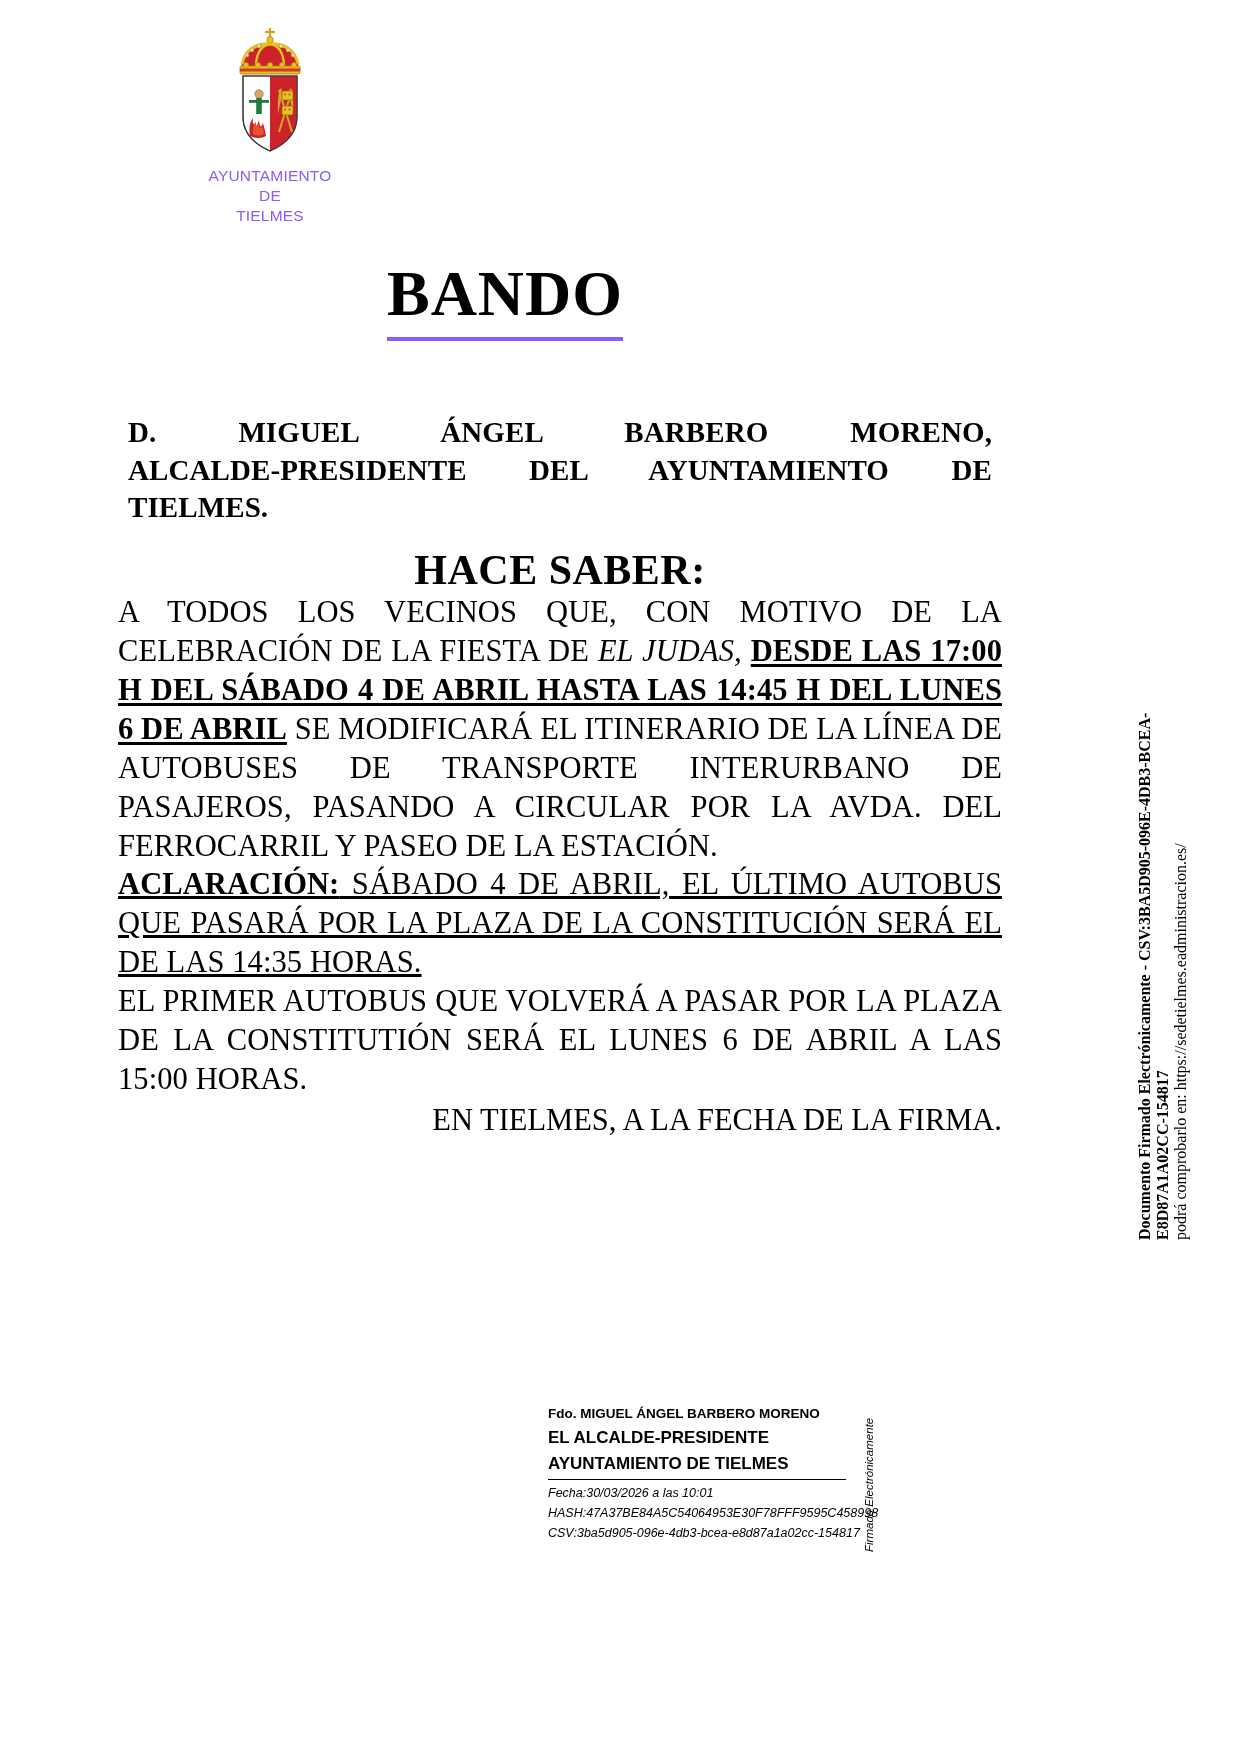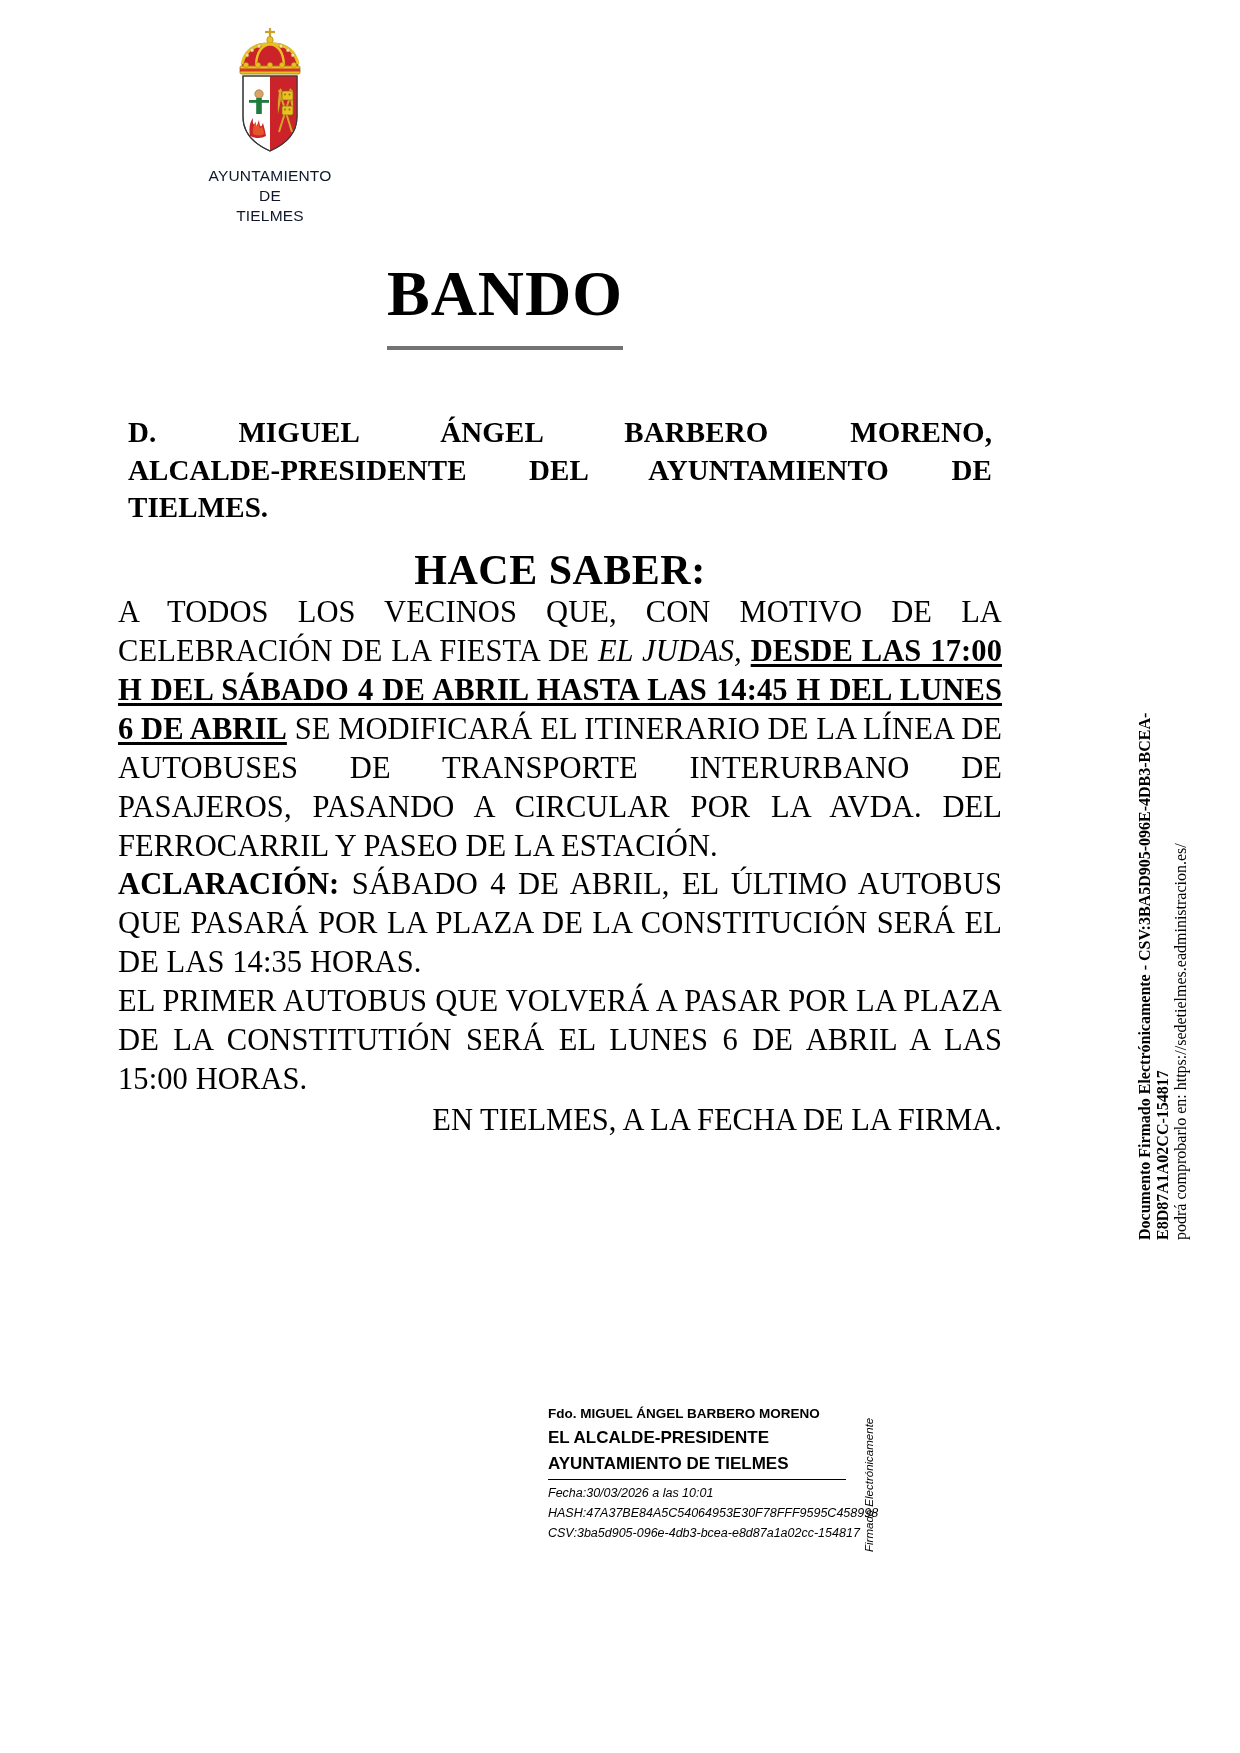--- a/index.html
+++ b/index.html
@@ -30,39 +30,39 @@
     height: 132px;
     margin: 0 auto;
     display: block;
   }
   .crest-caption {
     margin-top: 10px;
     font-family: "Liberation Sans", "DejaVu Sans", sans-serif;
     font-size: 15.5px;
     line-height: 1.30;
     letter-spacing: 0.2px;
-    color: #0f172a;
+    color: #8b5cf6;
   }
 
   
   .doc-title {
     position: absolute;
     left: 0;
     top: 262px;
     width: 1010px;
     text-align: center;
     font-family: "Liberation Serif", "DejaVu Serif", serif;
     font-weight: bold;
     font-size: 64px;
     line-height: 1;
     letter-spacing: 1px;
   }
   .doc-title span {
-    border-bottom: 4px solid #737373;
-    padding-bottom: 17px;
+    border-bottom: 4px solid #8b5cf6;
+    padding-bottom: 8px;
   }
 
   
   .body-col {
     position: absolute;
     left: 118px;
     top: 404px;
     width: 884px;
   }
 
@@ -92,21 +92,21 @@
 
   p.para {
     font-size: 30.5px;
     line-height: 1.275;
     text-align: justify;
     text-align-last: left;
     margin: 0;
     letter-spacing: 0.1px;
   }
   .gap-before { margin-top: 34px; }
-  .gap-before-lg { margin-top: 40px; }
+  .gap-before-lg { margin-top: 40px; text-decoration: underline; }
 
   b.u { font-weight: bold; text-decoration: underline; text-underline-offset: 3px; }
   i.it { font-style: italic; }
   b.bold { font-weight: bold; }
 
   .closing-right {
     font-size: 30.5px;
     line-height: 1.275;
     text-align: right;
     margin: 2px 0 0 0;

